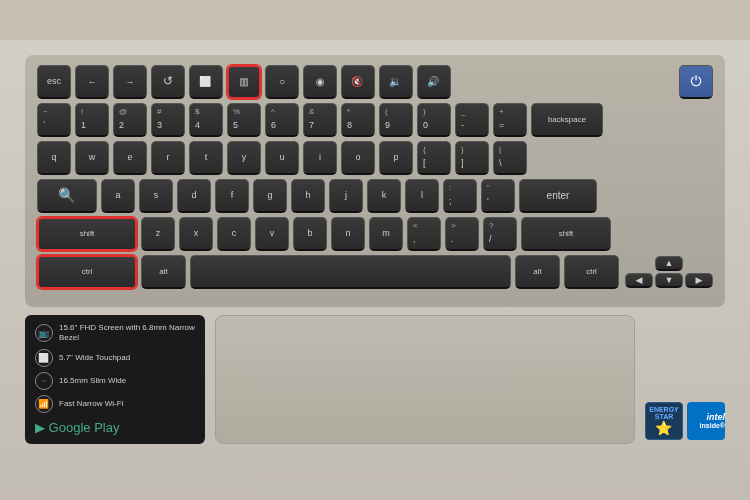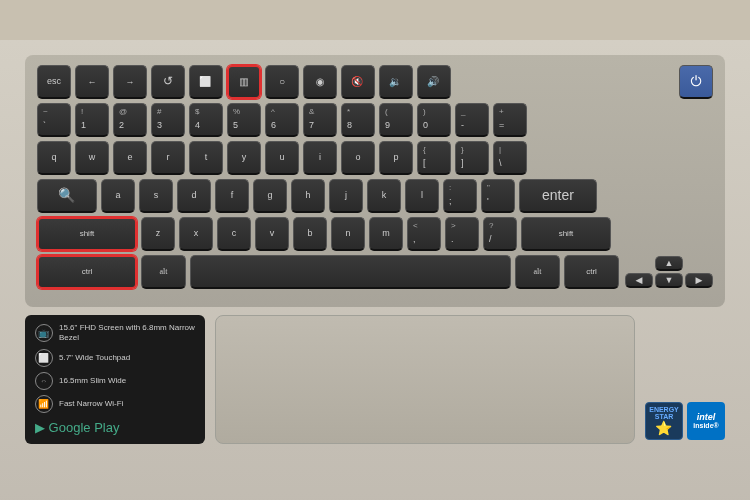--- a/index.html
+++ b/index.html
@@ -69,21 +69,21 @@
       color: #fff;
     }
     .key.backspace { min-width: 72px; }
     .key.tab { min-width: 55px; }
     .key.caps { min-width: 60px; }
     .key.enter { min-width: 78px; }
     .key.shift-l { min-width: 100px; }
     .key.shift-r { min-width: 90px; }
     .key.ctrl-l { min-width: 100px; }
     .key.spacebar { min-width: 230px; flex: 1; }
-    .key.alt-key { min-width: 45px; font-family: Liberation Serif, serif; }
+    .key.alt-key { min-width: 45px; }
     .key.ctrl-r { min-width: 55px; }
 
     .key .top-char {
       font-size: 8px;
       position: absolute;
       top: 3px;
       left: 5px;
       color: #aaa;
     }
     .key .bottom-char {
@@ -248,20 +248,21 @@
           <span class="bottom-char">0</span>
         </div>
       <div class="key dual">
           <span class="top-char">_</span>
           <span class="bottom-char">-</span>
         </div>
       <div class="key dual">
           <span class="top-char">+</span>
           <span class="bottom-char">=</span>
         </div>
+      <div class="key backspace" style="font-size:8px;">backspace</div>
     </div>
 
     <div class="key-row">
       <div class="key">q</div>
       <div class="key">w</div>
       <div class="key">e</div>
       <div class="key">r</div>
       <div class="key">t</div>
       <div class="key">y</div>
       <div class="key">u</div>
@@ -294,21 +295,21 @@
       <div class="key">k</div>
       <div class="key">l</div>
       <div class="key dual">
           <span class="top-char">:</span>
           <span class="bottom-char">;</span>
         </div>
       <div class="key dual">
           <span class="top-char">"</span>
           <span class="bottom-char">'</span>
         </div>
-      <div class="key enter" style="font-size:14px;">enter</div>
+      <div class="key enter" style="font-size:10px;">enter</div>
     </div>
 
     <div class="key-row">
       <div class="key shift-l highlighted" style="font-size:8px;">shift</div>
       <div class="key">z</div>
       <div class="key">x</div>
       <div class="key">c</div>
       <div class="key">v</div>
       <div class="key">b</div>
       <div class="key">n</div>
@@ -375,20 +376,20 @@
 
     <div class="touchpad-area"></div>
 
     <div style="display:flex; flex-direction:column; justify-content:flex-end; gap:4px; padding-bottom:4px;">
       <div style="display:flex; gap:4px;">
         <div class="badge energy" style="flex-direction:column;">
           <span style="font-size:7px; color:#6af; font-weight:bold;">ENERGY</span>
           <span style="font-size:7px; color:#6af; font-weight:bold;">STAR</span>
           <span style="font-size:14px;">⭐</span>
         </div>
-        <div class="badge intel" style="flex-direction:column;">
+        <div class="badge intel" style="flex-direction:column;align-items:flex-end;">
           <span style="font-size:9px; font-weight:bold; font-style:italic;">intel</span>
           <span style="font-size:7px;">inside®</span>
         </div>
       </div>
     </div>
   </div>
 </div>
 
 </body></html>

